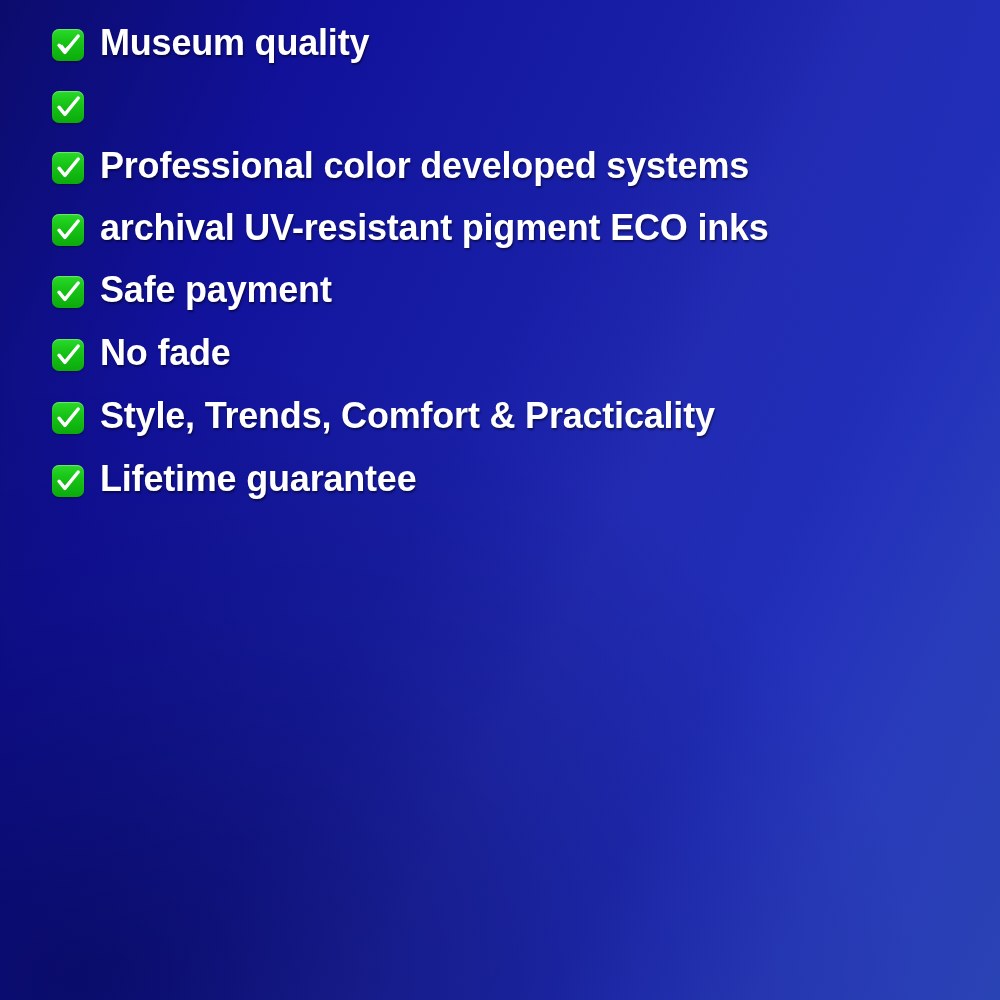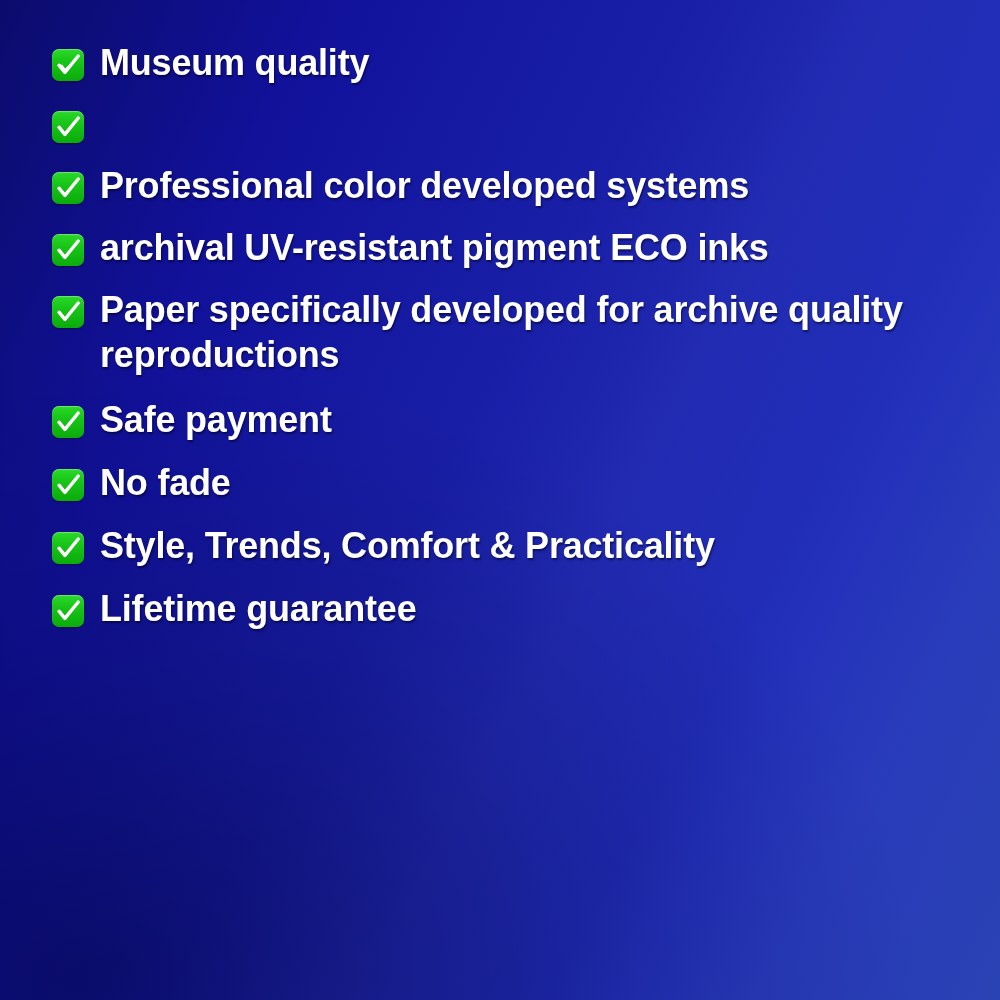--- a/index.html
+++ b/index.html
@@ -55,21 +55,21 @@
       radial-gradient(ellipse 120% 90% at 8% 98%,
         rgba(0,0,60,0.55) 0%,
         rgba(0,0,60,0.18) 42%,
         rgba(0,0,60,0.00) 70%);
     pointer-events: none;
   }
 
   .list {
     position: relative;
     z-index: 2;
-    padding: 40px 20px 0 52px;
+    padding: 20px 20px 0 52px;
   }
 
   .item {
     display: flex;
     align-items: flex-start;
     margin-bottom: 17px;
   }
 
   .checkbox {
     flex: 0 0 auto;
@@ -144,29 +144,20 @@
     <div class="item">
       <span class="checkbox">
         <svg viewBox="0 0 32 32" aria-hidden="true">
           <path d="M7.0 16.2 L12.9 23.4 L26.2 7.0" fill="none" stroke="#ffffff" stroke-width="3.4" stroke-linecap="round" stroke-linejoin="round"></path>
         </svg>
       </span>
       <span class="label">archival UV-resistant pigment ECO inks</span>
     </div>
 
 
-    <div class="item two-line">
-      <span class="checkbox">
-        <svg viewBox="0 0 32 32" aria-hidden="true">
-          <path d="M7.0 16.2 L12.9 23.4 L26.2 7.0" fill="none" stroke="#ffffff" stroke-width="3.4" stroke-linecap="round" stroke-linejoin="round"></path>
-        </svg>
-      </span>
-      <span class="label">Paper specifically developed for archive quality
- reproductions</span>
-    </div>
 
 
     <div class="item tight">
       <span class="checkbox">
         <svg viewBox="0 0 32 32" aria-hidden="true">
           <path d="M7.0 16.2 L12.9 23.4 L26.2 7.0" fill="none" stroke="#ffffff" stroke-width="3.4" stroke-linecap="round" stroke-linejoin="round"></path>
         </svg>
       </span>
       <span class="label">Safe payment</span>
     </div>

